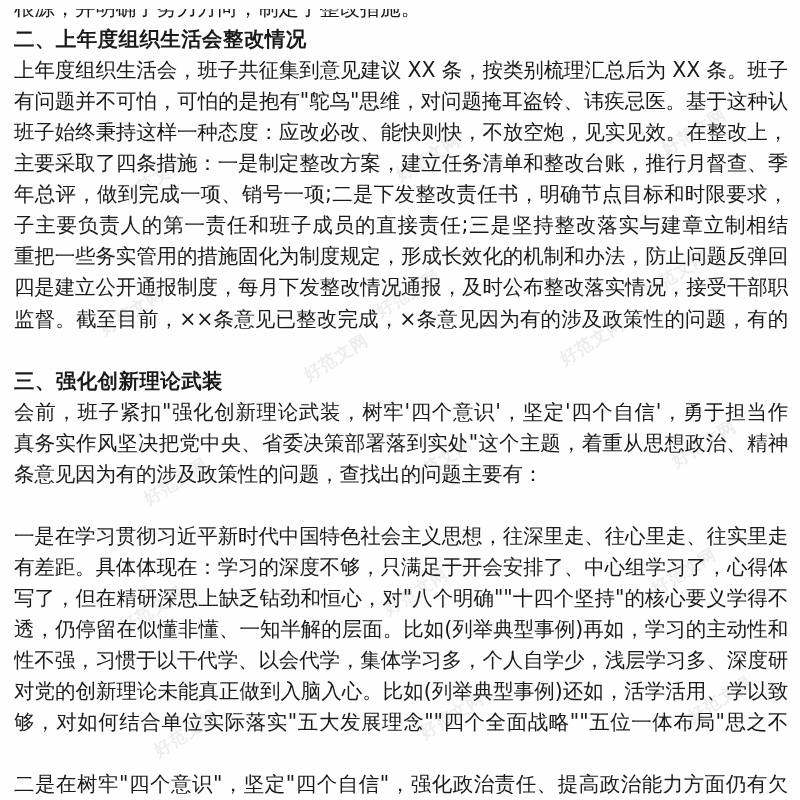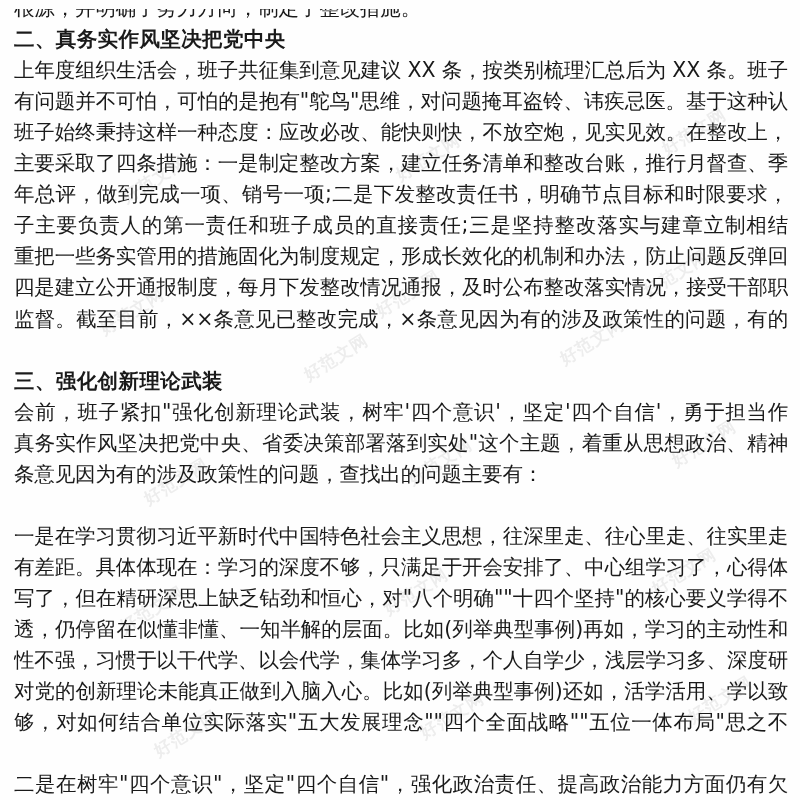--- a/index.html
+++ b/index.html
@@ -115,21 +115,21 @@
       <div class="wm" style="left: 116px; top: 598px; color: rgba(120, 120, 120, 0.13);">好范文网</div>
       <div class="wm" style="left: 380px; top: 580px; color: rgba(120, 120, 120, 0.13);">好范文网</div>
       <div class="wm" style="left: 648px; top: 560px; color: rgba(120, 120, 120, 0.13);">好范文网</div>
       <div class="wm" style="left: 150px; top: 722px; color: rgba(120, 120, 120, 0.13);">好范文网</div>
       <div class="wm" style="left: 416px; top: 704px; color: rgba(120, 120, 120, 0.13);">好范文网</div>
       <div class="wm" style="left: 684px; top: 688px; color: rgba(120, 120, 120, 0.13);">好范文网</div>
     </div>
 
   <div id="text-layer">
       <div class="ln clipped-top" style="top: -7px; color: rgb(26, 26, 26);">根源，并明确了努力方向，制定了整改措施。</div>
-      <div class="ln heading" style="top: 24.05px; color: rgb(26, 26, 26);">二、真务实作风坚决把党中央</div>
+      <div class="ln heading" style="top: 24.05px; color: rgb(26, 26, 26);">二、上年度组织生活会整改情况</div>
       <div class="ln justify" style="top: 55.1px; color: rgb(26, 26, 26);">上年度组织生活会，班子共征集到意见建议 XX 条，按类别梳理汇总后为 XX 条。班子认为，</div>
       <div class="ln justify" style="top: 86.15px; color: rgb(26, 26, 26);">有问题并不可怕，可怕的是抱有"鸵鸟"思维，对问题掩耳盗铃、讳疾忌医。基于这种认识，</div>
       <div class="ln justify" style="top: 117.2px; color: rgb(26, 26, 26);">班子始终秉持这样一种态度：应改必改、能快则快，不放空炮，见实见效。在整改上，班子</div>
       <div class="ln justify" style="top: 148.25px; color: rgb(26, 26, 26);">主要采取了四条措施：一是制定整改方案，建立任务清单和整改台账，推行月督查、季通报、</div>
       <div class="ln justify" style="top: 179.3px; color: rgb(26, 26, 26);">年总评，做到完成一项、销号一项;二是下发整改责任书，明确节点目标和时限要求，压实班</div>
       <div class="ln justify" style="top: 210.35px; color: rgb(26, 26, 26);">子主要负责人的第一责任和班子成员的直接责任;三是坚持整改落实与建章立制相结合，注</div>
       <div class="ln justify" style="top: 241.4px; color: rgb(26, 26, 26);">重把一些务实管用的措施固化为制度规定，形成长效化的机制和办法，防止问题反弹回潮;</div>
       <div class="ln justify" style="top: 272.45px; color: rgb(26, 26, 26);">四是建立公开通报制度，每月下发整改情况通报，及时公布整改落实情况，接受干部职工的</div>
       <div class="ln justify" style="top: 303.5px; color: rgb(26, 26, 26);">监督。截至目前，××条意见已整改完成，×条意见因为有的涉及政策性的问题，有的单靠自</div>
       <div class="ln heading" style="top: 365.6px; color: rgb(26, 26, 26);">三、强化创新理论武装</div>

